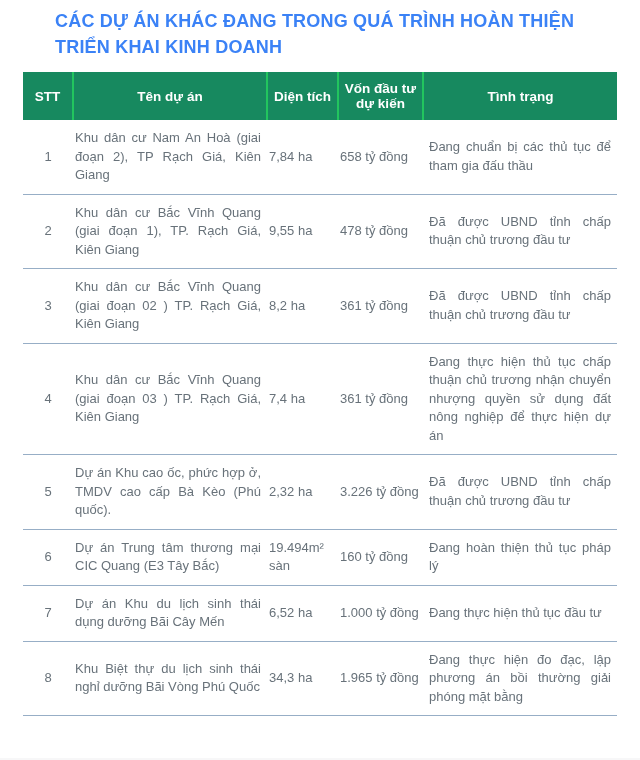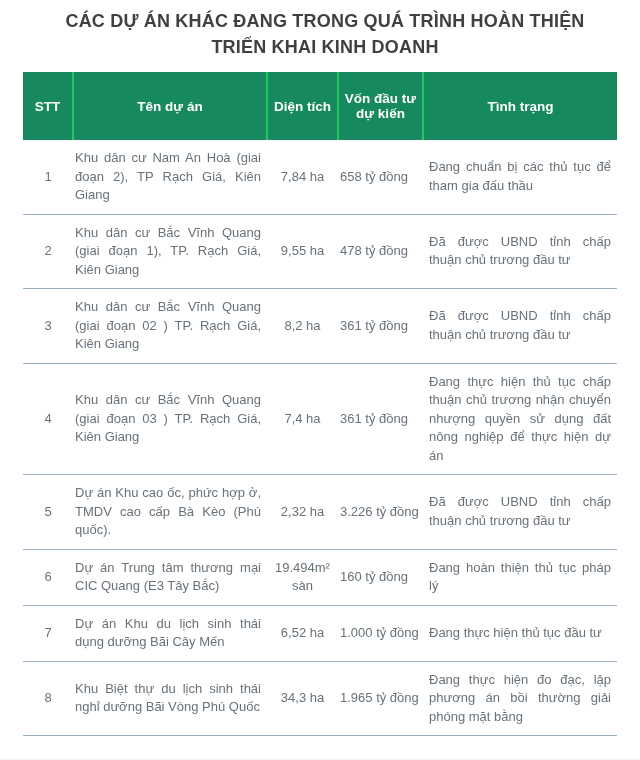--- a/index.html
+++ b/index.html
@@ -13,54 +13,52 @@
   }
   .page {
     position: relative;
     width: 640px;
     height: 760px;
     background: #ffffff;
   }
   .title {
     margin: 8px 0 0 55px;
     width: 540px;
-    color: #404040;
+    color: #3b82f6;
     font-size: 18px;
     font-weight: 700;
     line-height: 26px;
     letter-spacing: 0.2px;
-    text-align: center;
   }
   table.projects {
     border-collapse: collapse;
     table-layout: fixed;
     width: 594px;
     margin: 12px 0 0 23px;
   }
   thead th {
     background: #17895F;
     color: #ffffff;
     font-size: 13.5px;
     font-weight: 700;
-    height: 68px;
+    height: 48px;
     vertical-align: middle;
     text-align: center;
     padding: 0 4px;
   }
   thead th + th {
     border-left: 2px solid #22c55e;
   }
   tbody td {
     border-bottom: 1.5px solid #97AEC6;
     color: #68727A;
     font-size: 13px;
     line-height: 18.5px;
     vertical-align: middle;
     padding: 9px 2px;
-    text-align: center;
   }
   td.c-stt  { text-align: center; }
   td.c-name { text-align: justify; padding-right: 6px; }
   td.c-area { padding-left: 2px; }
   td.c-capital { text-align: justify; padding-right: 4px; }
   td.c-status  { text-align: justify; padding-left: 6px; padding-right: 6px; }
   .bottom-strip {
     position: absolute;
     left: 0;
     bottom: 0;

